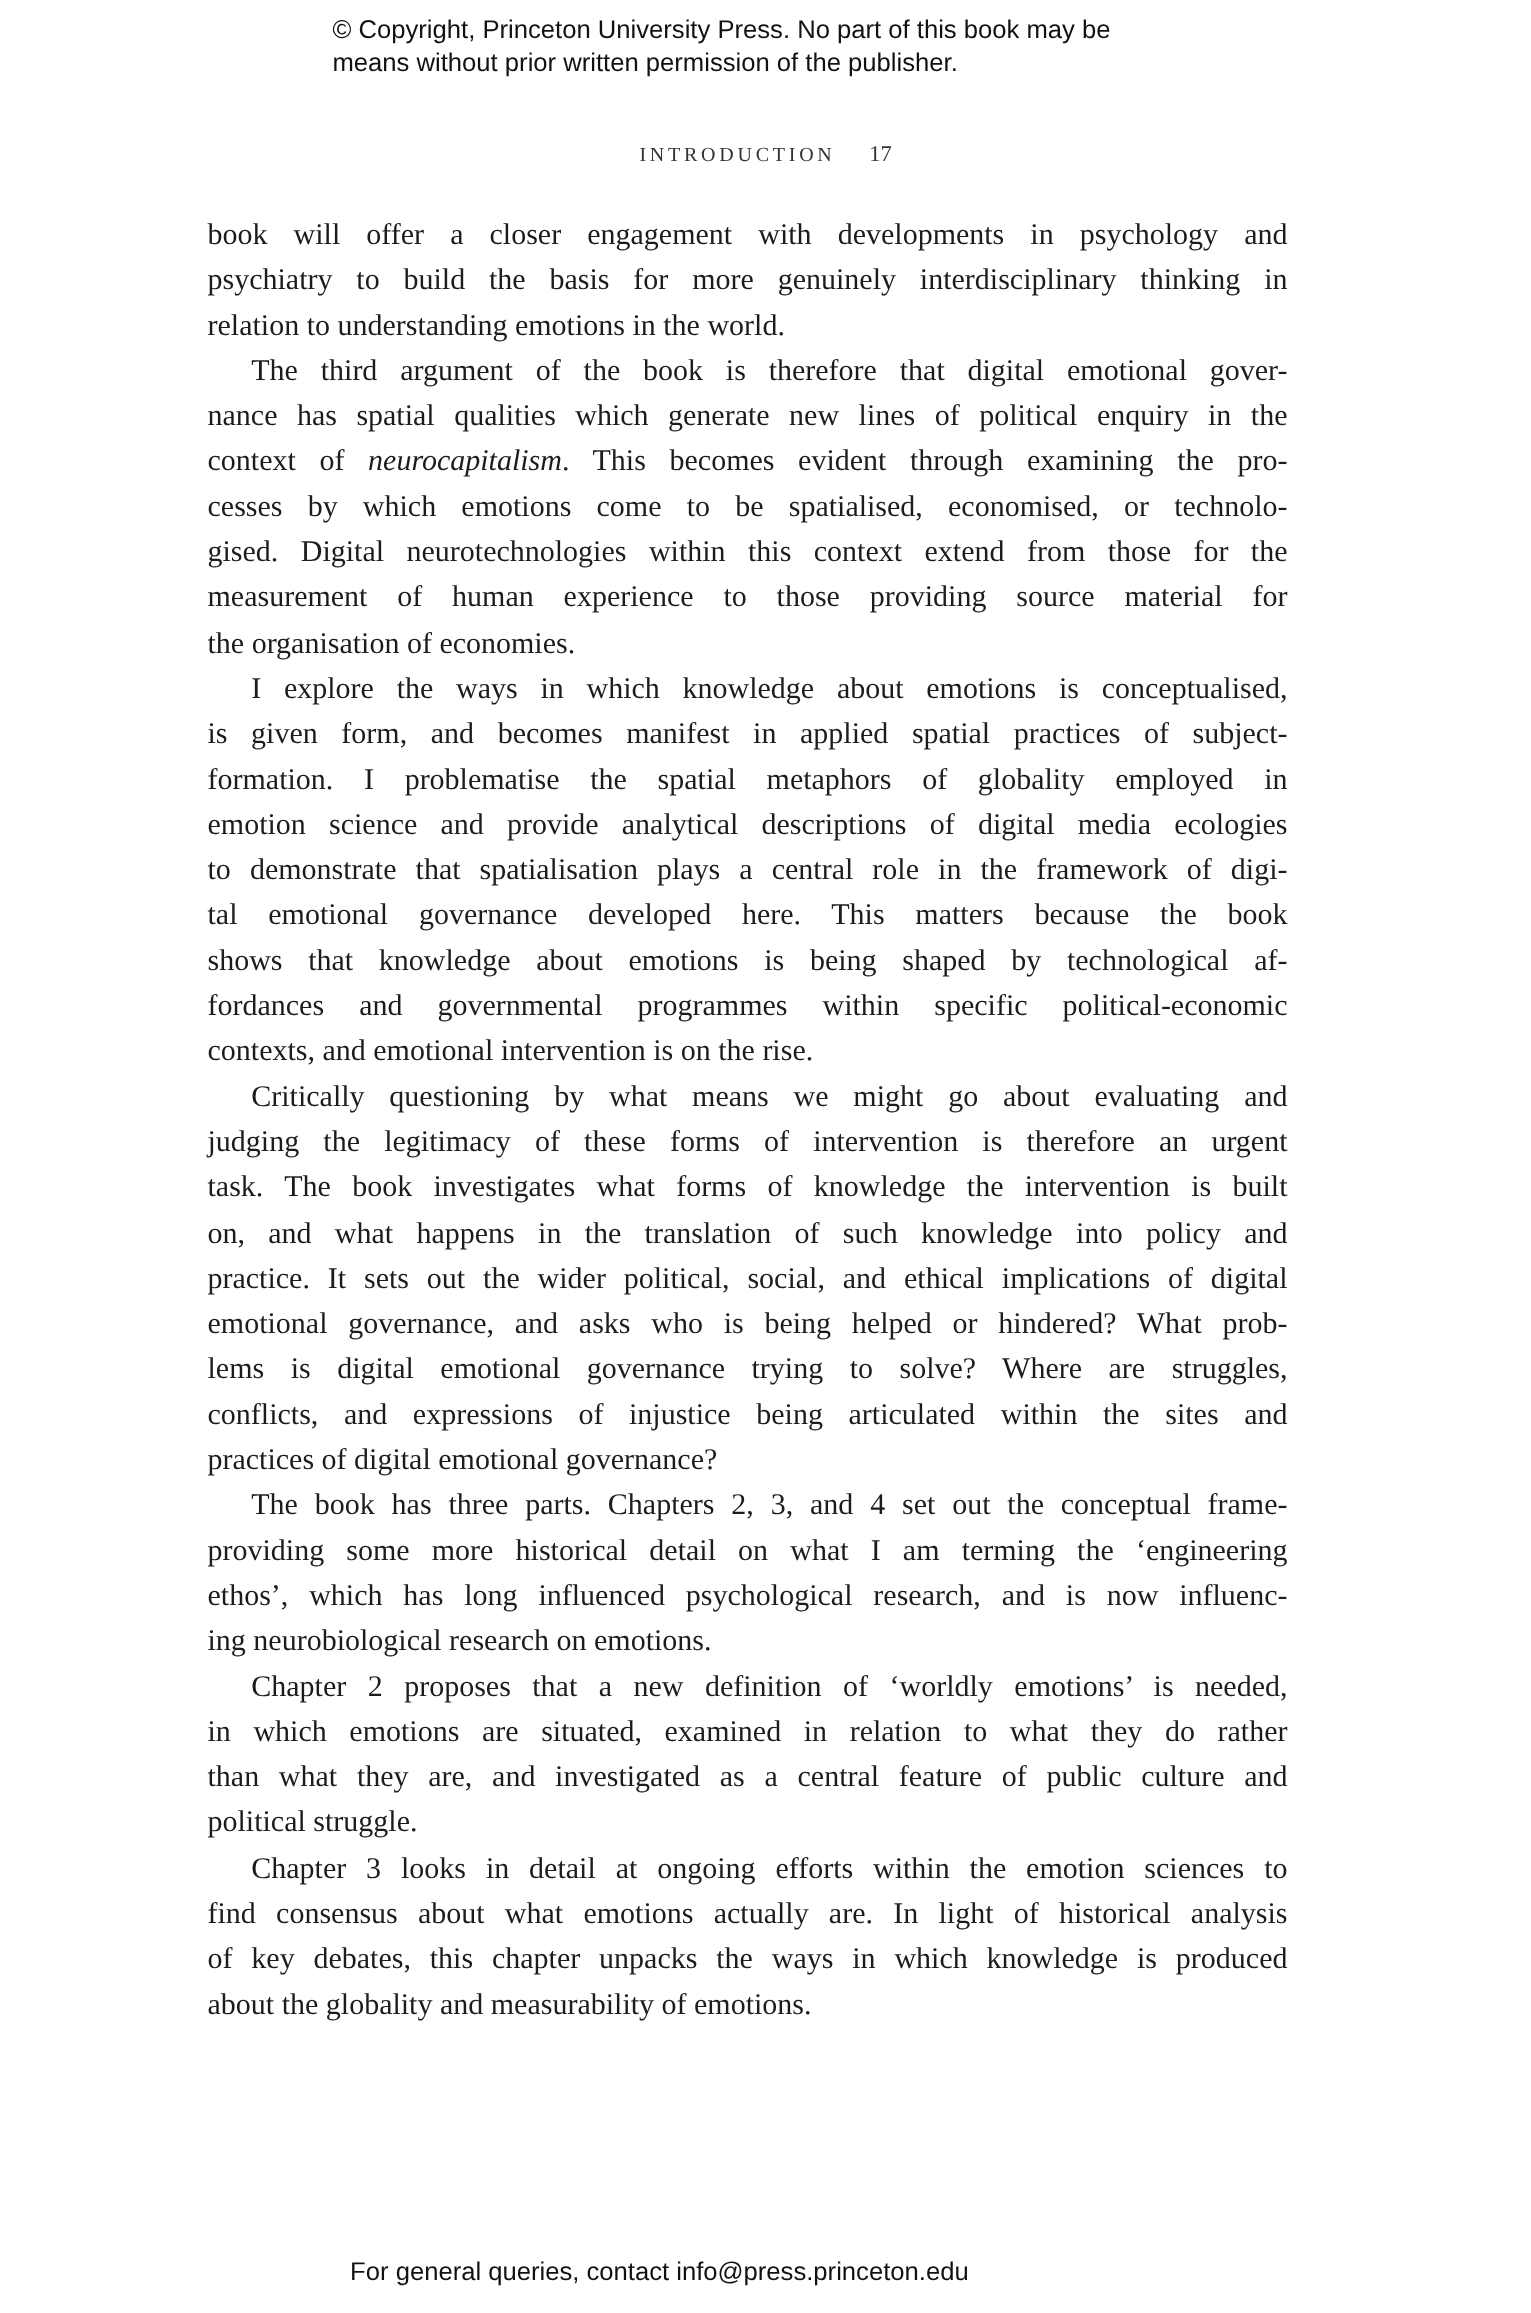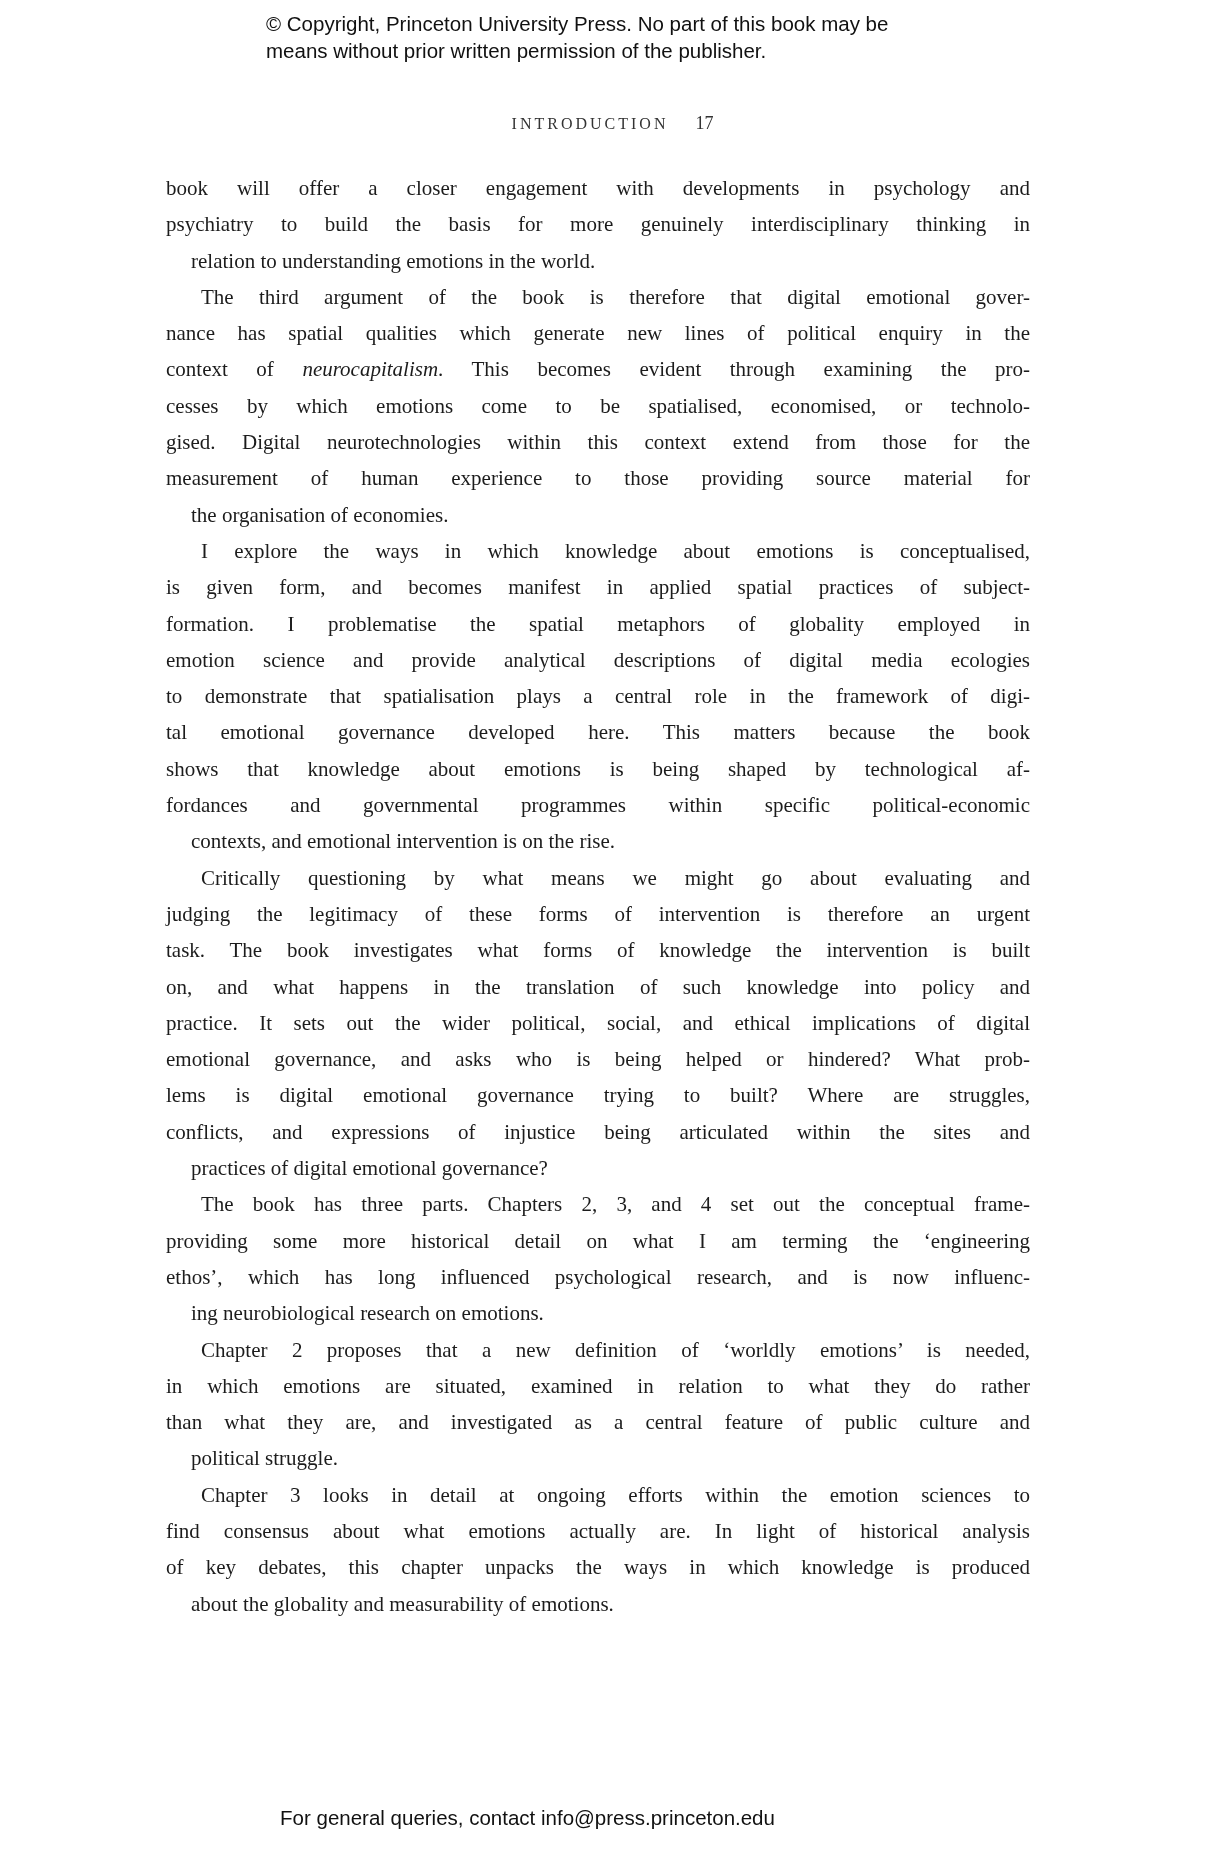--- a/index.html
+++ b/index.html
@@ -37,34 +37,33 @@
       color: #333;
     }
     .running-head .rh-title { margin-right: 20px; }
     .running-head .rh-page { letter-spacing: 0; font-size: 18px; }
     .body-text {
       position: absolute;
       left: 166px;
       top: 170px;
       width: 864px;
       font-family: "Liberation Serif", serif;
-      font-size: 21px;
+      font-size: 24px;
       line-height: 36.3px;
       color: #1c1c1c;
     }
     .line {
       display: block;
       white-space: nowrap;
       text-align: justify;
       text-align-last: justify;
       height: 36.3px;
     }
     .line.last {
       text-align-last: left;
-      margin-left: 25px;
     }
     .line.indent {
       padding-left: 35px;
     }
     .footer {
       position: absolute;
       left: 0;
       width: 1055px;
       top: 1806px;
       text-align: center;
@@ -117,21 +116,21 @@
     <span class="line last">contexts, and emotional intervention is on the rise.</span>
   </div>
 
   <div>
     <span class="line indent">Critically questioning by what means we might go about evaluating and</span>
     <span class="line">judging the legitimacy of these forms of intervention is therefore an urgent</span>
     <span class="line">task. The book investigates what forms of knowledge the intervention is built</span>
     <span class="line">on, and what happens in the translation of such knowledge into policy and</span>
     <span class="line">practice. It sets out the wider political, social, and ethical implications of digital</span>
     <span class="line">emotional governance, and asks who is being helped or hindered? What prob-</span>
-    <span class="line">lems is digital emotional governance trying to built? Where are struggles,</span>
+    <span class="line">lems is digital emotional governance trying to solve? Where are struggles,</span>
     <span class="line">conflicts, and expressions of injustice being articulated within the sites and</span>
     <span class="line last">practices of digital emotional governance?</span>
   </div>
 
   <div>
     <span class="line indent">The book has three parts. Chapters 2, 3, and 4 set out the conceptual frame-</span>
     <span class="line">providing some more historical detail on what I am terming the ‘engineering</span>
     <span class="line">ethos’, which has long influenced psychological research, and is now influenc-</span>
     <span class="line last">ing neurobiological research on emotions.</span>
   </div>

